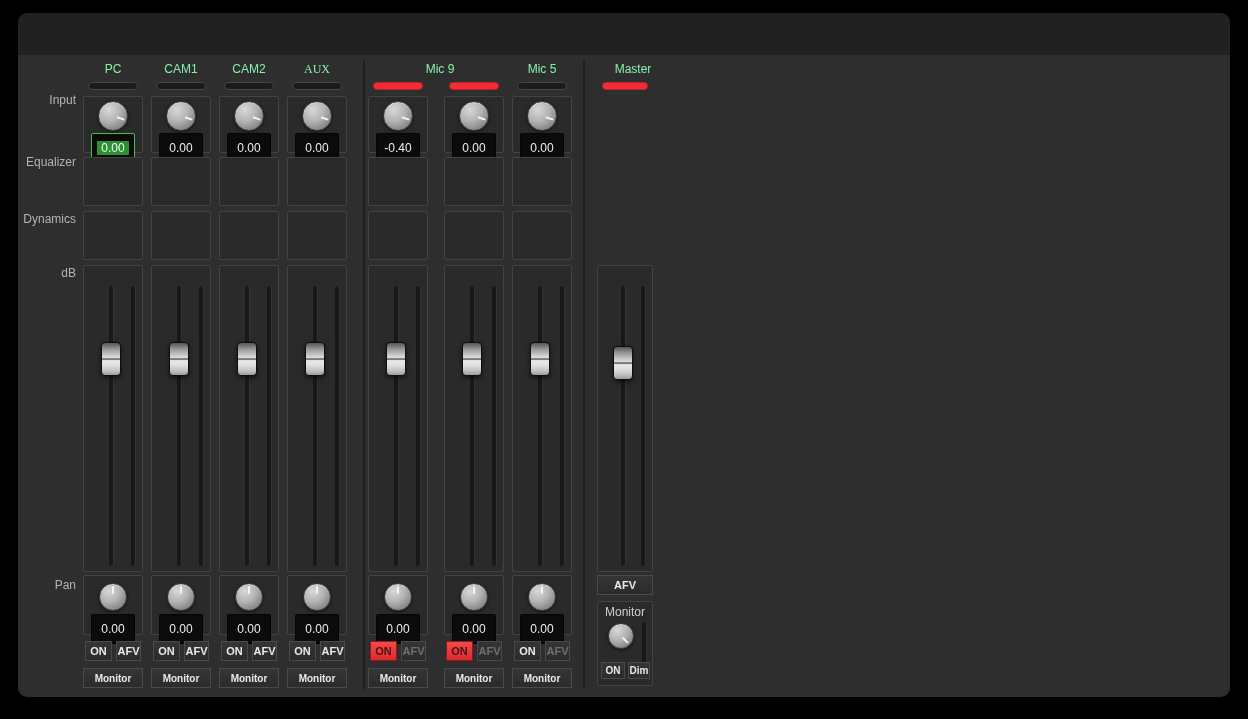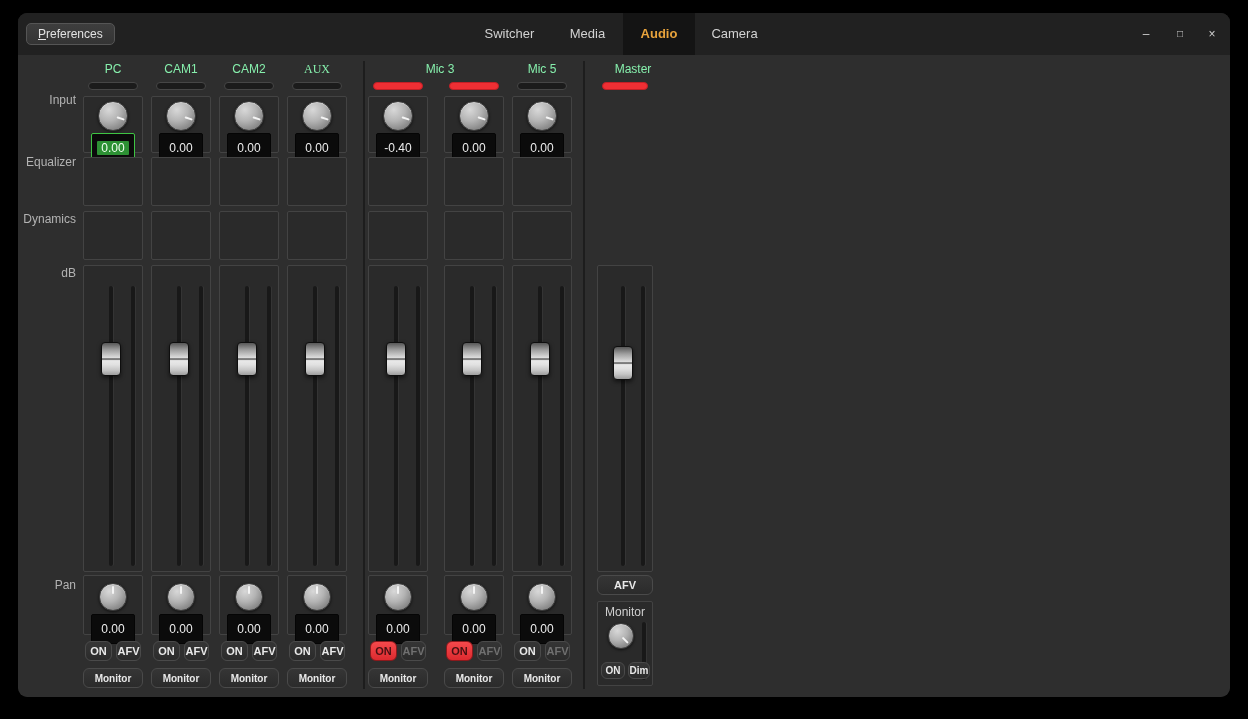--- a/index.html
+++ b/index.html
@@ -76,21 +76,21 @@
   .track { position:absolute; top:20px; width:4px; height:280px; background:#181818;
            border-radius:2px; box-shadow:1px 0 0 rgba(255,255,255,.05); }
   .fader-track { left:25px; } .meter-track { left:47px; }
   #master .fader-track { left:23px; } #master .meter-track { left:43px; }
   .fader-handle { position:absolute; left:17px; top:76px; width:20px; height:34px;
         border-radius:4px; border:1px solid #0e0e0e;
         background:linear-gradient(180deg,#585858 0%,#6e6e6e 7%,#a0a0a0 22%,#cecece 40%,#dddddd 46%,#4a4a4a 50%,#e9e9e9 55%,#e1e1e1 68%,#c5c5c5 85%,#9d9d9d 100%);
         box-shadow:0 2px 4px rgba(0,0,0,.55); }
   #master .fader-handle { left:15px; top:80px; }
 
-  .btn { position:absolute; border:1px solid #4a4a4a; border-radius:6px;
+  .btn { position:absolute; border:1px solid #4a4a4a; border-radius:0;
          background:linear-gradient(180deg,#353535,#2b2b2b); color:#e9e9e9;
          font-weight:700; font-size:11px; display:flex; align-items:center; justify-content:center; }
   .btn-on  { left:2px;  top:586px; width:27px; height:20px; }
   .btn-afv { left:33px; top:586px; width:25px; height:20px; }
   .btn-on.active { background:linear-gradient(180deg,#f4494c,#dd2a2f); border-color:#8c191c; color:#471012; }
   .btn-afv.disabled { color:#707070; }
   .btn-monitor { left:0; top:613px; width:60px; height:20px; font-size:10px; }
 
   
   #master .pill { left:5px; width:46px; }
@@ -102,48 +102,38 @@
   #monitor-box .mon-meter { position:absolute; left:44px; top:20px; width:4px; height:58px;
         background:#181818; border-radius:2px; box-shadow:1px 0 0 rgba(255,255,255,.05); }
   #mon-on  { left:3px;  top:60px; width:24px; height:17px; font-size:10px; }
   #mon-dim { left:30px; top:60px; width:22px; height:17px; font-size:10px; }
 </style>
 </head>
 <body>
 
 <div id="window">
 
-  <div id="titlebar">
-    <span class="pref-btn">Preferences</span>
-    <div class="tab t0">Switcher</div>
-    <div class="tab t1">Media</div>
-    <div class="tab t2 active">Audio</div>
-    <div class="tab t3">Camera</div>
-    <span class="winctl" id="win-min">–</span>
-    <span class="winctl" id="win-max">□</span>
-    <span class="winctl" id="win-close">×</span>
-  </div>
 
   <div id="content">
 
     <div class="rowlabel" style="top:38px">Input</div>
     <div class="rowlabel" style="top:100px">Equalizer</div>
     <div class="rowlabel" style="top:157px">Dynamics</div>
     <div class="rowlabel" style="top:211px">dB</div>
     <div class="rowlabel" style="top:523px">Pan</div>
 
     <div class="divider" style="left:345px"></div>
     <div class="divider" style="left:565px"></div>
 
     <div id="group-labels">
         <div class="group-label" style="left: 65px; width: 60px;">PC</div>
         <div class="group-label" style="left: 133px; width: 60px;">CAM1</div>
         <div class="group-label" style="left: 201px; width: 60px;">CAM2</div>
         <div class="group-label" style="left: 269px; width: 60px; font-family: Liberation Serif, serif;">AUX</div>
-        <div class="group-label" style="left: 358px; width: 128px;">Mic 3</div>
+        <div class="group-label" style="left: 358px; width: 128px;">Mic 9</div>
         <div class="group-label" style="left: 494px; width: 60px;">Mic 5</div>
       </div>
     <div id="strips">
   <div class="strip" style="left: 65px;">
     <div class="pill"></div>
     <div class="box input-box">
       <div class="knob knob-input">
               <div class="ptr-rot"></div>
             </div>
       <div class="valuebox gain-box selected">

